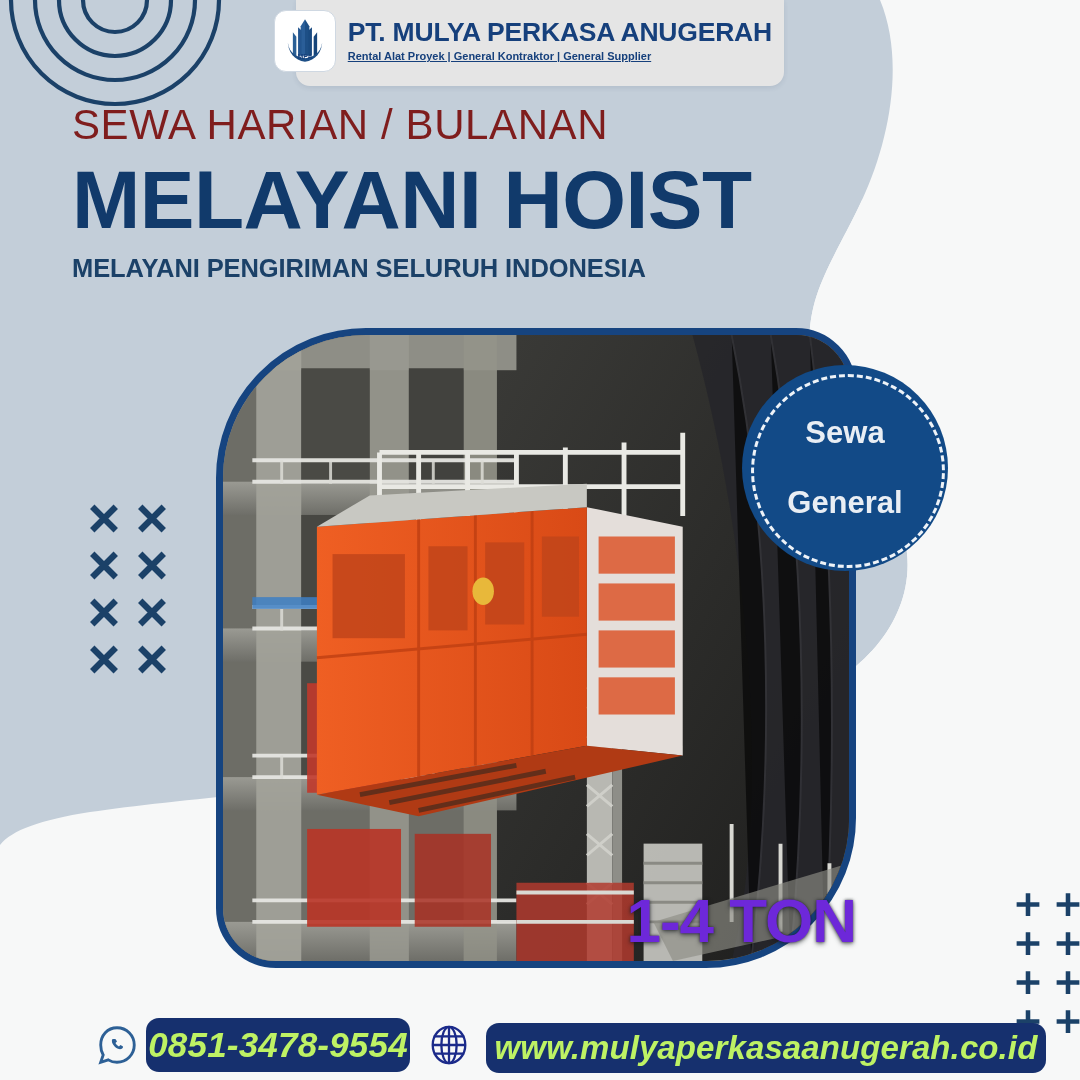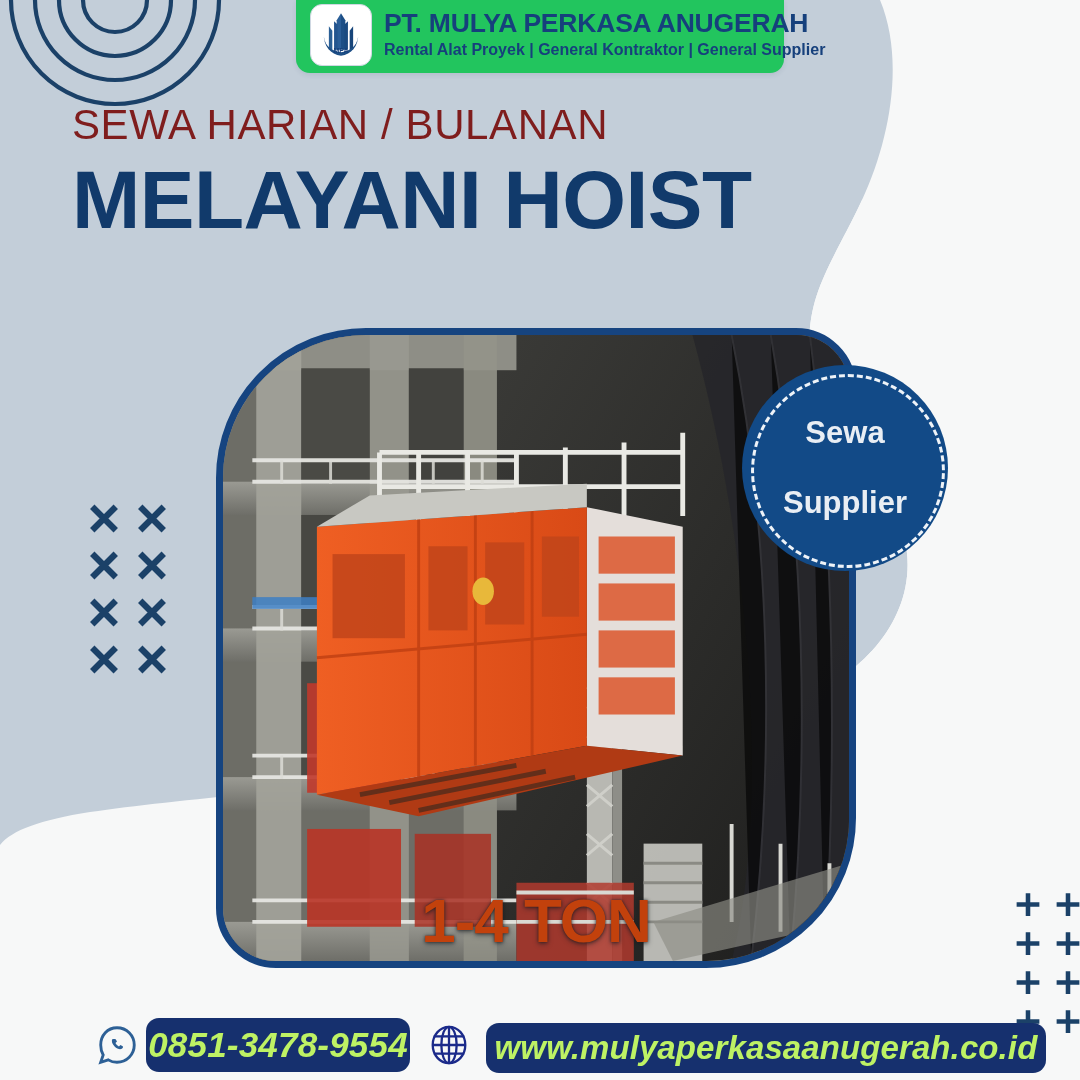--- a/index.html
+++ b/index.html
@@ -17,41 +17,42 @@
   }
 
   
   .bg-svg{position:absolute;inset:0;width:1080px;height:1080px;}
 
   
   .rings{position:absolute;left:0;top:-78px;width:230px;height:200px;}
 
   
   .logo-card{
-    position:absolute;left:296px;top:0;width:488px;height:73px;
-    background:#22c55e;
+    position:absolute;left:296px;top:0;width:488px;height:86px;
+    background:#e5e5e5;
     border-radius:0 0 14px 14px;
     box-shadow:0 2px 5px rgba(40,60,90,.10);
     display:flex;align-items:center;
     padding:0 12px 4px 14px;
     box-sizing:border-box;
+    justify-content:flex-end;
   }
   .logo-mark{
     width:60px;height:60px;flex:0 0 60px;
     border:1.5px solid #cfd8e2;border-radius:12px;
     background:#fff;display:flex;align-items:center;justify-content:center;
   }
   .logo-text{margin-left:12px;display:flex;flex-direction:column;justify-content:center;}
   .logo-name{
     font-size:26.5px;font-weight:bold;color:#16407c;
     letter-spacing:-.2px;line-height:1.05;white-space:nowrap;
   }
   .logo-tag{
-    font-size:16px;font-weight:bold;color:#16407c;
-    line-height:1.15;margin-top:3px;white-space:nowrap;
+    font-size:11px;font-weight:bold;color:#16407c;
+    line-height:1.15;margin-top:3px;white-space:nowrap;text-decoration:underline;
   }
 
   
   .headline{position:absolute;left:72px;top:104px;width:900px;}
   .h-kicker{
     font-size:42px;color:#7f1d1d;letter-spacing:.6px;
     line-height:1;white-space:nowrap;font-weight:400;
   }
   .h-main{
     font-size:82px;font-weight:bold;color:#113a6b;
@@ -75,22 +76,22 @@
     border-radius:150px 60px 150px 60px;
     overflow:hidden;
     box-sizing:border-box;
     background:#8b8b86;
   }
   .photo{position:absolute;inset:0;width:100%;height:100%;}
 
   
   .ton{
     position:absolute;left:216px;top:890px;width:640px;
-    text-align:center;
-    font-size:62px;font-weight:bold;color:#c2410c;
+    text-align:right;
+    font-size:62px;font-weight:bold;color:#6d28d9;
     letter-spacing:-1px;line-height:1;
     text-shadow:0 0 3px rgba(25,30,35,.75),0 2px 5px rgba(25,30,35,.55);
   }
 
   
   .badge{
     position:absolute;left:742px;top:365px;width:206px;height:206px;
     border-radius:50%;
     background:#124a87;
     display:flex;flex-direction:column;
@@ -167,20 +168,21 @@
     </div>
     <div class="logo-text">
       <div class="logo-name">PT. MULYA PERKASA ANUGERAH</div>
       <div class="logo-tag">Rental Alat Proyek | General Kontraktor | General Supplier</div>
     </div>
   </div>
 
   <div class="headline">
     <div class="h-kicker">SEWA HARIAN / BULANAN</div>
     <div class="h-main">MELAYANI HOIST</div>
+    <div class="h-sub">MELAYANI PENGIRIMAN SELURUH INDONESIA</div>
   </div>
 
   <div class="mark-grid x-grid">
     <svg class="mark" viewBox="0 0 24 24">
         <path d="M6 6 L18 18 M18 6 L6 18" stroke="#1b4168" stroke-width="3.2" fill="none"></path>
       </svg>
     <svg class="mark" viewBox="0 0 24 24">
         <path d="M6 6 L18 18 M18 6 L6 18" stroke="#1b4168" stroke-width="3.2" fill="none"></path>
       </svg>
     <svg class="mark" viewBox="0 0 24 24">
@@ -359,21 +361,21 @@
 
       <path d="M440 600 L640 540 L640 600 L460 640 Z" fill="#8d8d85" opacity=".65"></path>
     </svg>
   </div>
 
   <div class="ton">1-4 TON</div>
 
   <div class="badge">
     <div class="badge-ring"></div>
     <div class="badge-line">Sewa</div>
-    <div class="badge-line">Supplier</div>
+    <div class="badge-line">General</div>
   </div>
 
   <svg class="wa-icon" viewBox="0 0 48 48">
     <path d="M24 6 C34 6 42 14 42 24 C42 34 34 42 24 42 C20.6 42 17.5 41.1 14.9 39.5
              L7 42 L9.6 34.4 C7.9 31.4 7 28 7 24 C7 14 14 6 24 6 Z" fill="none" stroke="#2d6096" stroke-width="3"></path>
     <path d="M19 18 C18 20 19 23 21.5 25.5 C24 28 27 29 29 28 C30 27.6 30.6 26.4 30 25.4
              L27.6 24 L26 25.6 C24.6 25 23 23.4 22.4 22 L24 20.4 L22.6 18 C21.6 17.4 20 17.6 19 18 Z" fill="#2d6096"></path>
   </svg>
 
   <div class="pill pill-phone">

